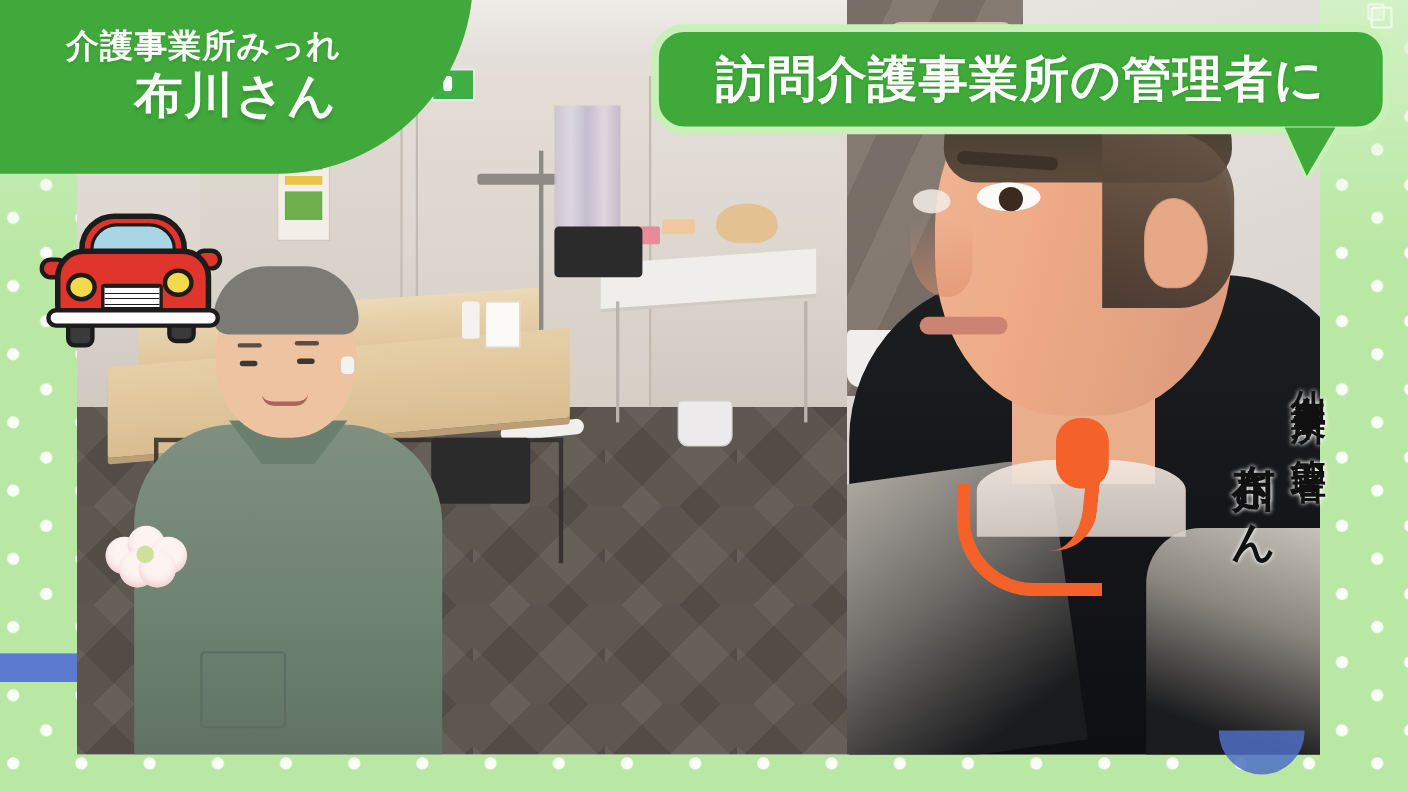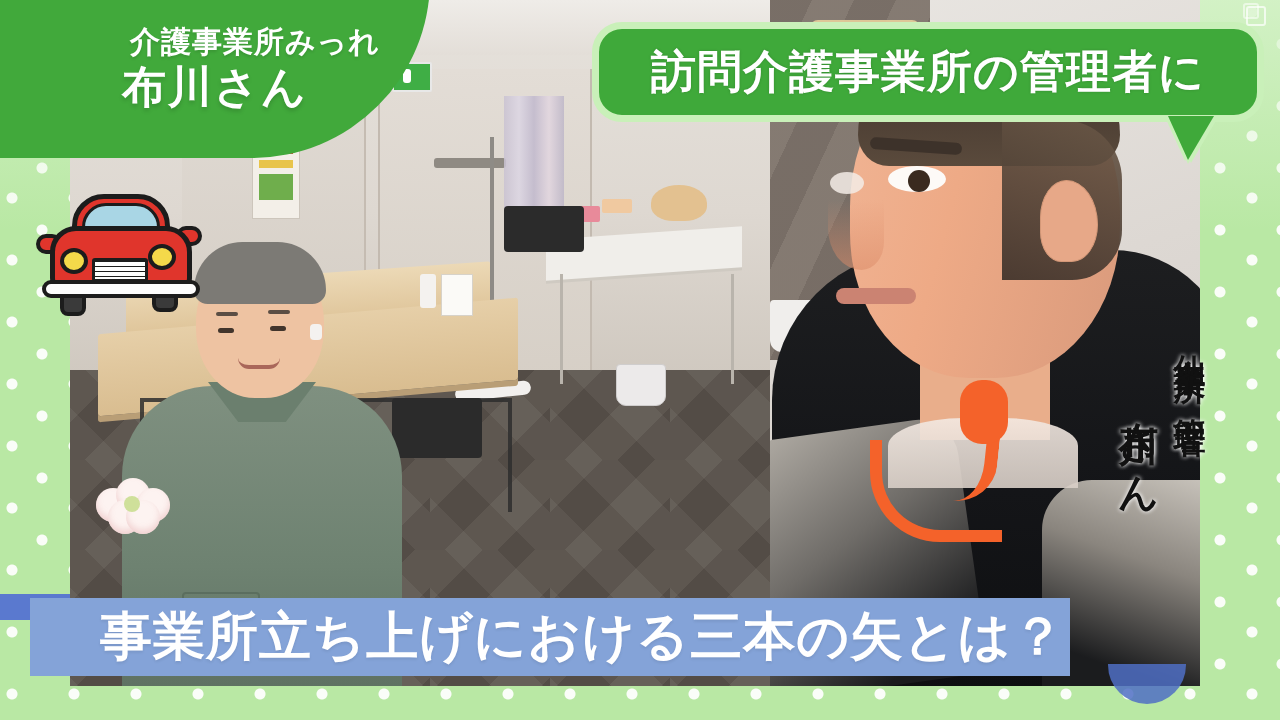--- a/index.html
+++ b/index.html
@@ -148,21 +148,21 @@
     background:#4f6fc4;border-radius:0 0 50px 50px;opacity:.85;}
 
   
   .corner-green{
     position:absolute;left:-20px;top:-20px;width:450px;height:178px;
     background:#41a93b;
     border-radius:0 0 190px 0;
     box-shadow:0 0 0 0 rgba(0,0,0,0);
   }
   .corner-txt1{
-    position:absolute;left:60px;top:22px;width:320px;text-align:right;
+    position:absolute;left:60px;top:22px;width:320px;text-align:left;
     color:#fff;font-weight:bold;font-size:30px;letter-spacing:1px;
     text-shadow:0 2px 3px rgba(0,0,0,.12);
   }
   .corner-txt2{
     position:absolute;left:50px;top:58px;width:330px;text-align:center;
     color:#fff;font-weight:bold;font-size:44px;letter-spacing:2px;
     text-shadow:0 3px 4px rgba(0,0,0,.15);
   }
 
   
@@ -387,22 +387,19 @@
   <div class="flower">
     <div class="petal p1"></div>
     <div class="petal p2"></div>
     <div class="petal p3"></div>
     <div class="petal p4"></div>
     <div class="petal p5"></div>
     <div class="flower-c"></div>
   </div>
 
   <div class="banner-blue-peek"></div>
-  <div class="banner-blue">
-    <span>事業所立ち上げにおける三本の矢とは？</span>
-  </div>
 
   <div class="vcap vcap-role">仙台事業所 管理者</div>
   <div class="vcap vcap-name">布川さん</div>
 
   <div class="corner-icon"></div>
 
 </div>
 
 </body></html>

